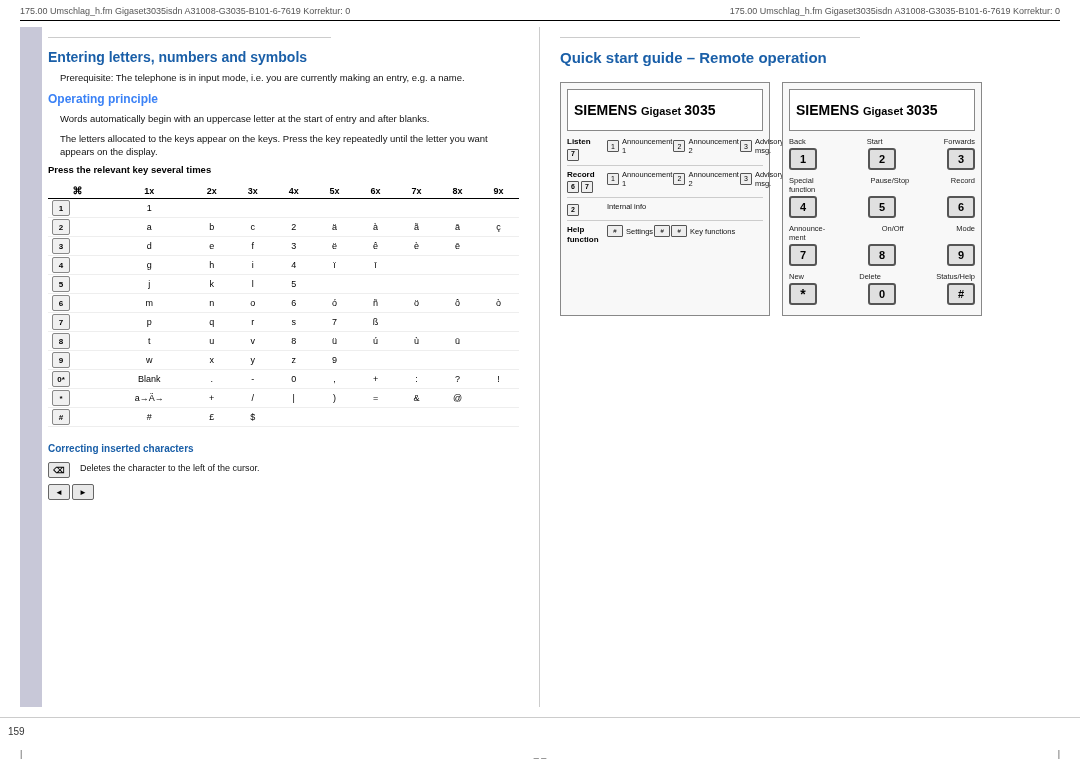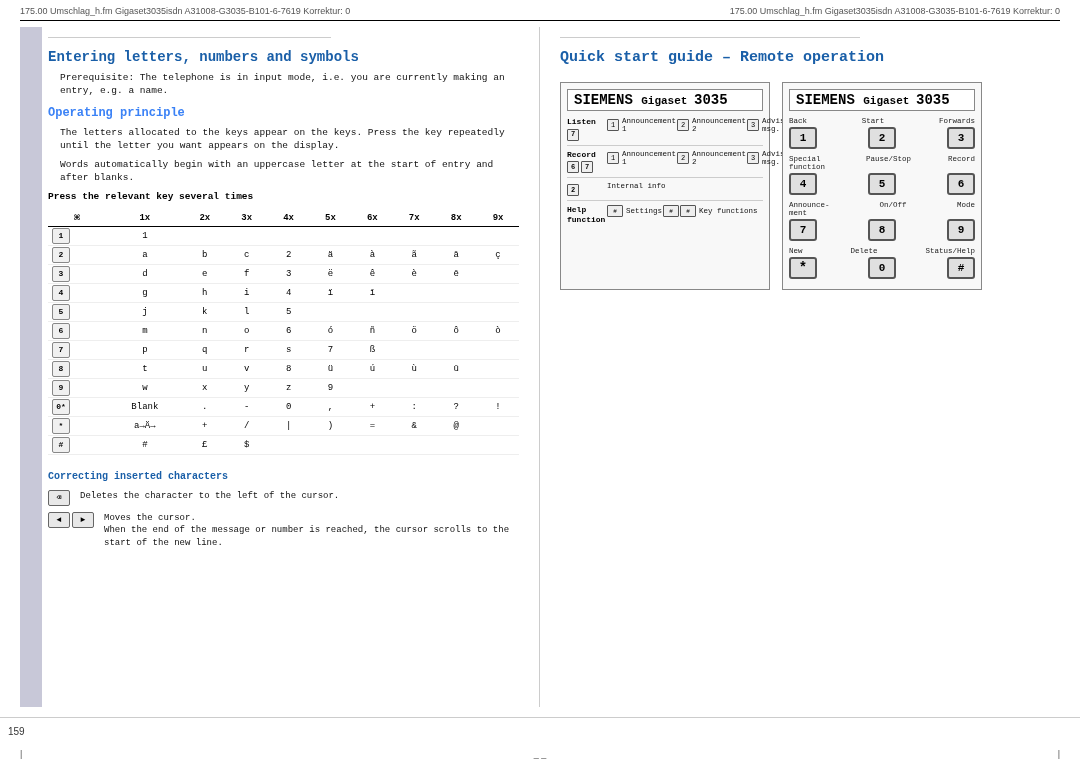--- a/index.html
+++ b/index.html
@@ -33,21 +33,20 @@
     .top-divider {
       border-top: 1px solid #000;
       margin: 4px 20px 0 20px;
     }
 
     
     .main-content {
       display: flex;
       flex: 1;
       padding: 0 20px;
-      font-family: Liberation Mono, monospace;
     }
 
     
     .left-col {
       width: 50%;
       padding-right: 20px;
       padding-top: 10px;
       border-right: 1px solid #ccc;
       position: relative;
     }
@@ -206,21 +205,21 @@
       font-size: 9px;
       flex: 1;
     }
 
     .phone-header {
       display: flex;
       align-items: center;
       margin-bottom: 6px;
       background: #fff;
       border: 1px solid #888;
-      padding: 2px 6px;
+      padding: 12px 6px;
     }
 
     .phone-brand {
       font-size: 11px;
       font-weight: bold;
       color: #000;
     }
 
     .phone-brand span {
       font-size: 14px;
@@ -361,22 +360,22 @@
   <div class="main-content">
 
     <div class="left-col">
       <div class="left-inner">
         <div class="col-separator"></div>
 
         <div class="section-title-blue">Entering letters, numbers and symbols</div>
         <div class="body-text">Prerequisite: The telephone is in input mode, i.e. you are currently making an entry, e.g. a name.</div>
 
         <div class="section-subtitle-blue">Operating principle</div>
+        <div class="body-text">Words automatically begin with an uppercase letter at the start of entry and after blanks.</div>
         <div class="body-text">The letters allocated to the keys appear on the keys. Press the key repeatedly until the letter you want appears on the display.</div>
-        <div class="body-text">Words automatically begin with an uppercase letter at the start of entry and after blanks.</div>
 
         <div class="bold-text" style="margin-bottom:4px;margin-top:4px;">Press the relevant key several times</div>
 
         <table class="key-table">
           <thead>
             <tr id="table-header-row">
             <th><span style="font-size:10px;">⌘</span></th>
                 <th>1x</th>
                 <th>2x</th>
                 <th>3x</th>
@@ -541,21 +540,20 @@
         <div class="correction-row">
           <div class="corr-key">⌫</div>
           <div class="corr-text">Deletes the character to the left of the cursor.</div>
         </div>
 
         <div class="correction-row">
           <div class="corr-key-pair">
             <div class="corr-key">◄</div>
             <div class="corr-key">►</div>
           </div>
-          <div class="corr-text">Moves the cursor.<br>When the end of the message or number is reached, the cursor scrolls to the start of the new line.</div>
         </div>
 
       </div>
     </div>
 
     <div class="right-col">
       <div class="col-separator"></div>
 
       <div class="qs-title">Quick start guide – Remote operation</div>
 

